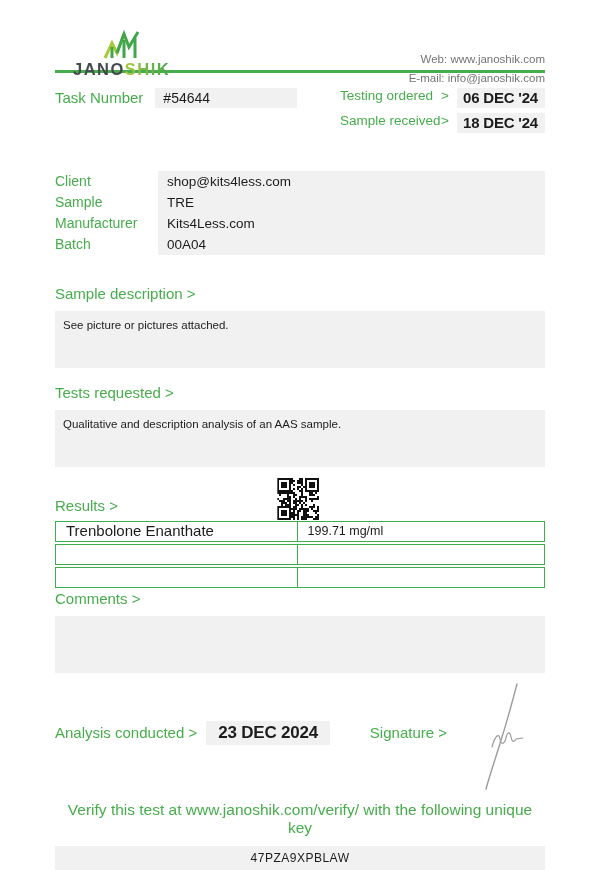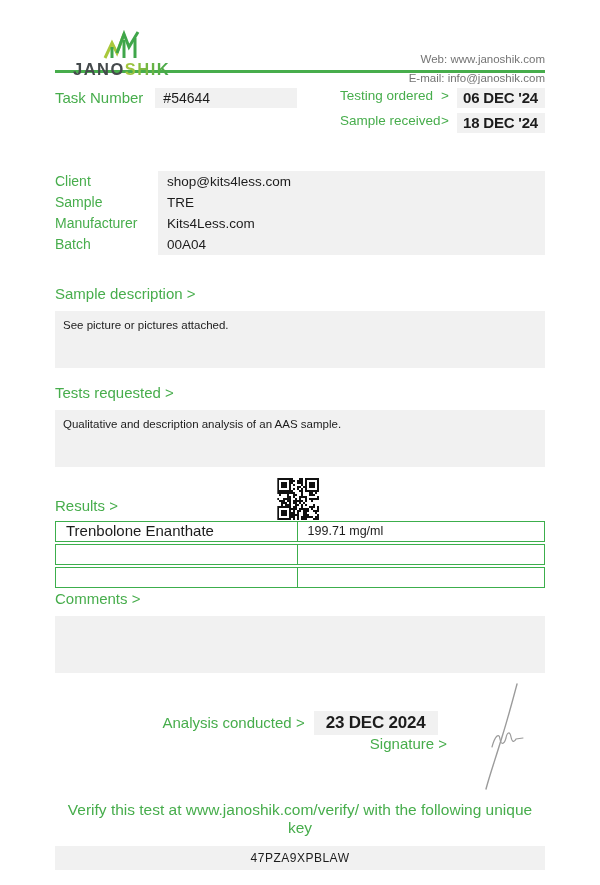--- a/index.html
+++ b/index.html
@@ -57,21 +57,21 @@
   .results-header .section-heading{position:absolute;left:0;bottom:3px;}
   .qr{position:absolute;left:50%;transform:translateX(-54%);bottom:-3px;width:42px;height:42px;background:#fff;}
   .rtable{margin-top:4px;}
   .rrow{display:flex;border:1.5px solid var(--tborder);height:21px;margin-bottom:2px;background:#fff;}
   .rcell-a{width:49.5%;border-right:1.5px solid var(--tborder);font-size:15px;line-height:18px;padding-left:10px;}
   .rcell-b{flex:1;font-size:12.5px;line-height:18px;padding-left:10px;}
 
   .sec-comments{}
 
   
-  .footer-row{margin-top:38px;position:relative;height:44px;display:flex;align-items:center;flex-direction:column;}
+  .footer-row{margin-top:38px;position:relative;height:44px;display:flex;align-items:center;}
   .analysis{display:flex;align-items:center;}
   .analysis-label{color:var(--green);font-size:15px;}
   .analysis-date{margin-left:9px;background:var(--box);height:24px;line-height:24px;padding:0 12px;font-size:17px;font-weight:bold;letter-spacing:-.2px;}
   .signature-group{margin-left:auto;padding-right:98px;display:flex;align-items:center;}
   .signature-label{color:var(--green);font-size:15px;margin-left:24px;}
   .signature-svg{position:absolute;right:18px;top:-30px;}
 
   .verify{margin-top:46px;text-align:center;color:var(--green);font-size:15.5px;}
   .key-bar{margin-top:9px;height:24px;background:var(--box);text-align:center;font-size:12px;line-height:24px;letter-spacing:.5px;}
 </style>

